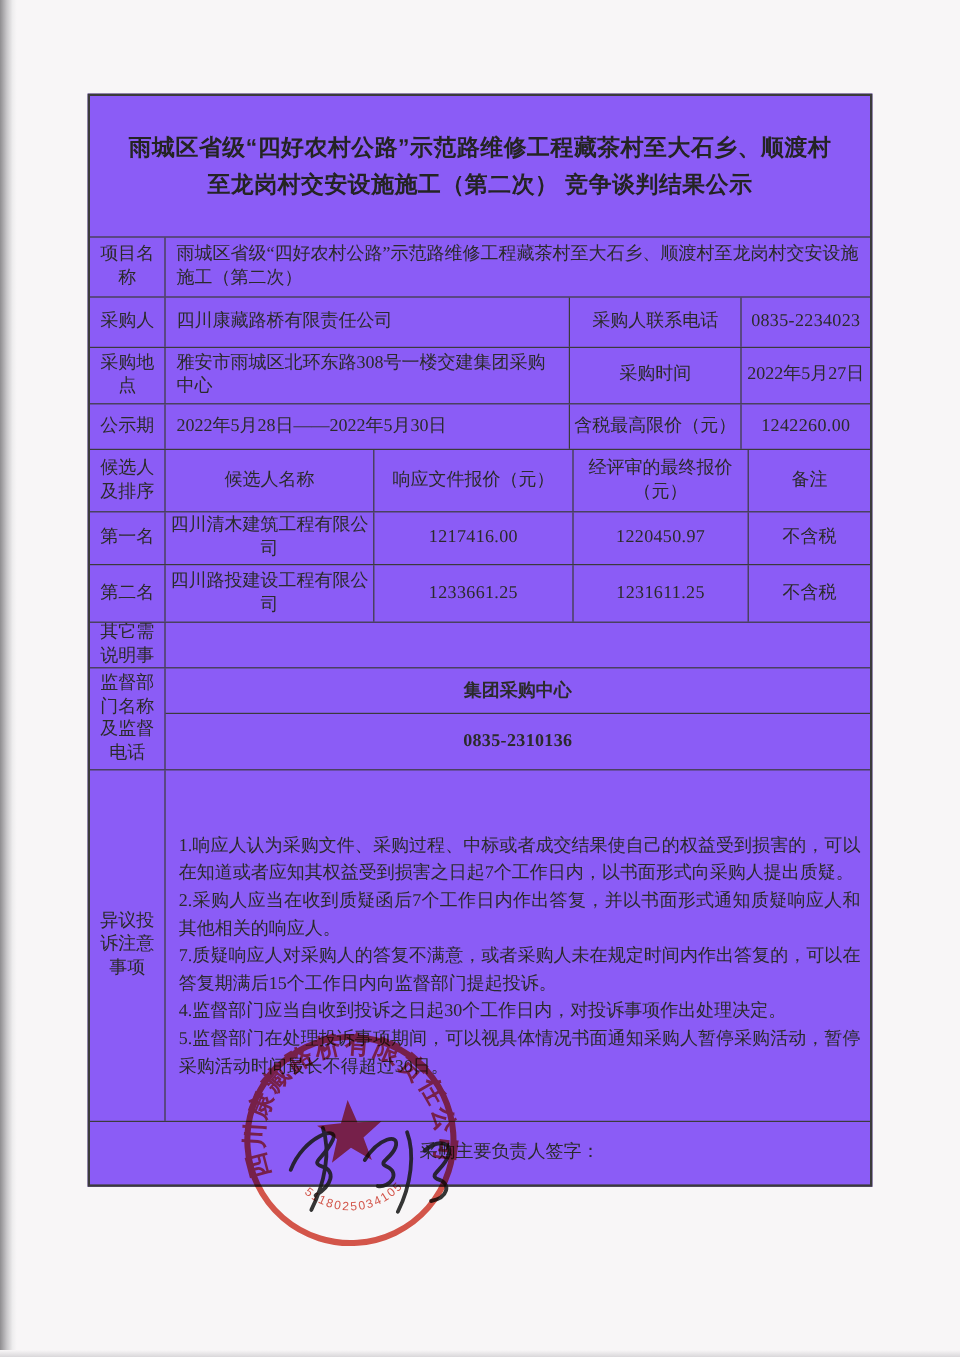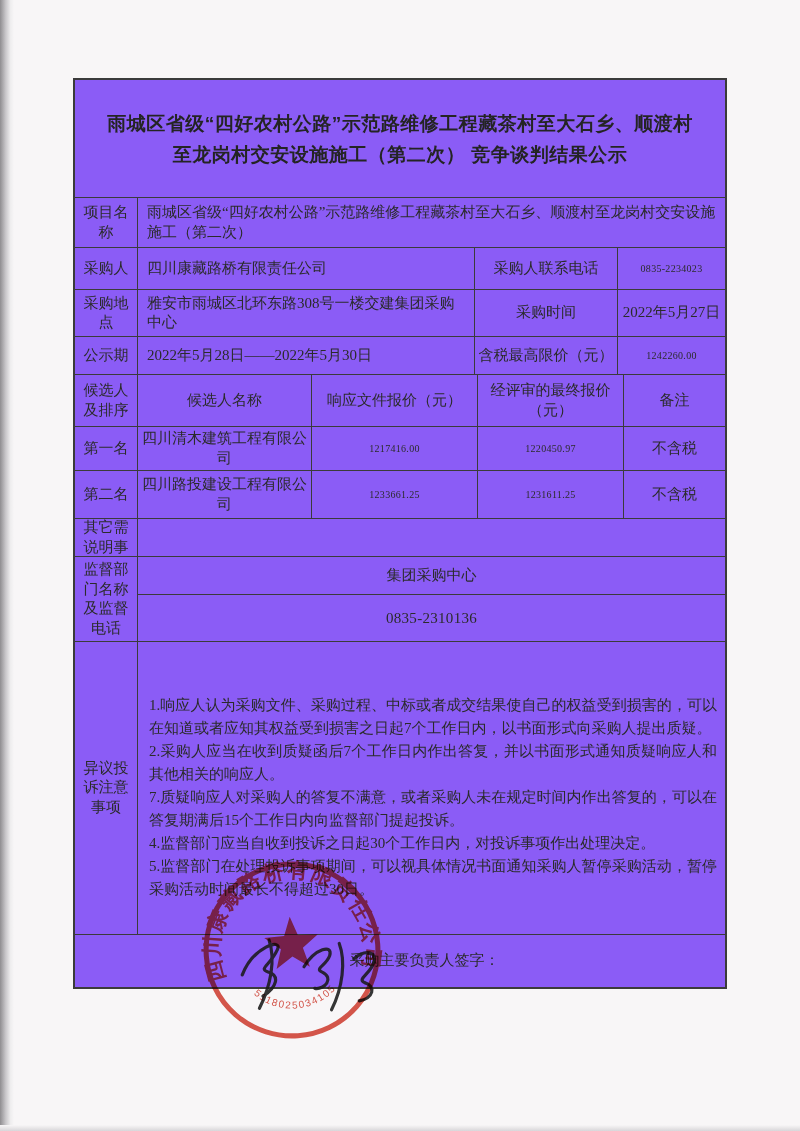--- a/index.html
+++ b/index.html
@@ -32,41 +32,41 @@
   }
   .cell:last-child{border-right:none;}
   .cell.left{justify-content:flex-start;text-align:left;padding-left:9px;padding-right:8px;}
   .c-label{flex:0 0 63px;}
   .c-bval{flex:0 0 337px;}
   .c-bsub{flex:0 0 143px;}
   .c-name{flex:0 0 174px;}
   .c-bid{flex:0 0 166px;}
   .c-final{flex:0 0 146px;}
   .c-rest{flex:1;}
-  .num{font-size:10px;letter-spacing:.3px;}
+  .num{font-size:15px;letter-spacing:.3px;}
   .h-title{height:118px;}
   .h-project{height:50px;}
   .h-purchaser{height:42px;}
   .h-location{height:47px;}
   .h-publicity{height:38px;}
   .h-candhead{height:52px;}
   .h-cand1{height:44px;}
   .h-cand2{height:48px;}
   .h-other{height:38px;}
   .h-sup{height:85px;}
   .h-complaint{height:293px;}
   .h-sign{height:52px;}
   .title-cell{
     flex:1;display:flex;flex-direction:column;align-items:center;justify-content:center;
     font-family:"Liberation Sans","DejaVu Sans",sans-serif;
     font-weight:700;font-size:19px;line-height:31px;letter-spacing:.5px;
     color:#242424;border-right:none;
   }
   .sup-stack{flex:1;display:flex;flex-direction:column;}
-  .sup-cell{box-sizing:border-box;display:flex;align-items:center;justify-content:center;font-size:15px;}
+  .sup-cell{box-sizing:border-box;display:flex;align-items:center;justify-content:center;font-size:15px;font-weight:bold;}
   .sup-top{height:38px;border-bottom:1px solid #3b3b3b;}
   .sup-bottom{flex:1;}
   .complaint-cell{
     flex:1;box-sizing:border-box;padding:52px 8px 8px 11px;
     font-size:15px;line-height:23px;text-align:justify;
     display:block;overflow:hidden;
   }
   .complaint-cell p{margin:0;}
   .sign-cell{flex:1;display:flex;align-items:center;padding-left:8px;font-size:15px;border-right:none;margin-left:44px;}
   .seal{

